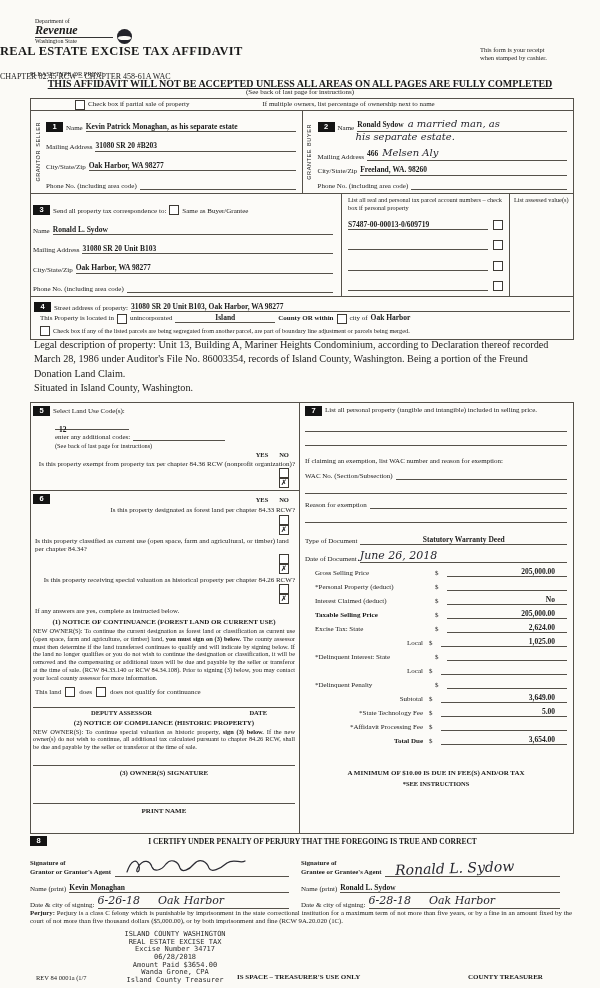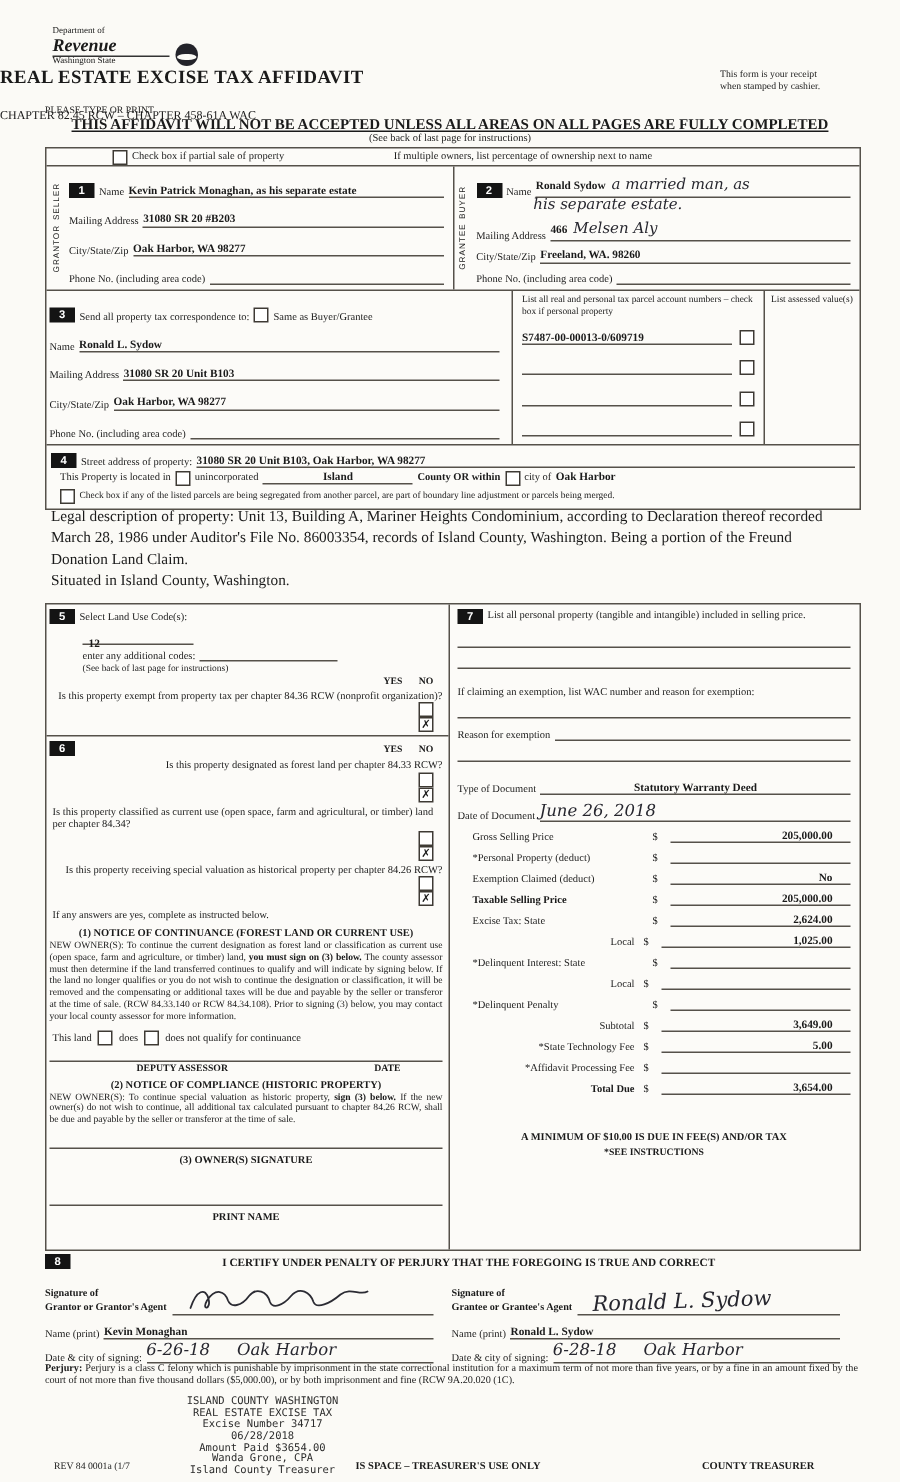--- a/index.html
+++ b/index.html
@@ -387,20 +387,24 @@
     </div>
 
     <div class="colR">
       <div class="s7head">
         <span class="secnum">7</span>
         <span class="lbl">List all personal property (tangible and intangible) included in selling price.</span>
       </div>
       <div class="bline"></div>
       <div class="bline"></div>
       <div class="s7exempt">If claiming an exemption, list WAC number and reason for exemption:</div>
+      <div class="frow s7row">
+        <span class="lbl">WAC No. (Section/Subsection)</span>
+        <span class="fld"></span>
+      </div>
       <div class="bline"></div>
       <div class="frow s7row">
         <span class="lbl">Reason for exemption</span>
         <span class="fld"></span>
       </div>
       <div class="bline"></div>
       <div class="frow doct">
         <span class="lbl">Type of Document</span>
         <span class="fld val center">Statutory Warranty Deed</span>
       </div>
@@ -413,21 +417,21 @@
         <span class="mlabel">Gross Selling Price</span>
         <span class="mdollar">$</span>
         <span class="mval">205,000.00</span>
       </div>
       <div class="mrow">
         <span class="mlabel">*Personal Property (deduct)</span>
         <span class="mdollar">$</span>
         <span class="mval"></span>
       </div>
       <div class="mrow">
-        <span class="mlabel">Exemption Claimed (deduct)</span>
+        <span class="mlabel">Interest Claimed (deduct)</span>
         <span class="mdollar">$</span>
         <span class="mval">No</span>
       </div>
       <div class="mrow">
         <span class="mlabel b">Taxable Selling Price</span>
         <span class="mdollar">$</span>
         <span class="mval">205,000.00</span>
       </div>
       <div class="mrow">
         <span class="mlabel">Excise Tax:  State</span>

